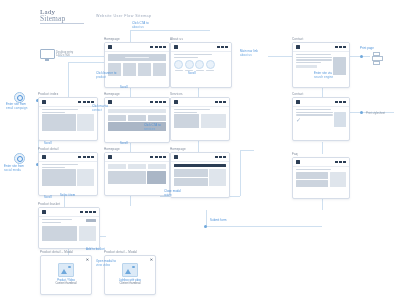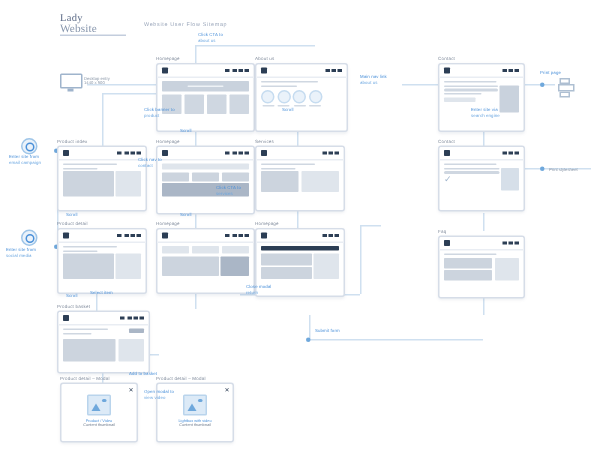--- a/index.html
+++ b/index.html
@@ -75,21 +75,21 @@
   .printer .bot{width:5px;height:2px;border:1px solid #aebfd2;margin:0 auto;background:#fff;}
   .tiny-note{position:absolute;font-size:2.8px;color:#8a97a8;line-height:3.4px;}
 </style>
 </head>
 <body>
 
 <div id="stage">
 
   <div class="brand">
     <div class="brand-l1">Lady</div>
-    <div class="brand-l2">Website</div>
+    <div class="brand-l2">Sitemap</div>
     <div class="brand-rule"></div>
   </div>
   <div class="doc-title">Website  User  Flow  Sitemap</div>
 
   <div class="ln lnh" style="left:168px;top:56px;width:30px;"></div>
   <div class="ln lnv" style="left:198px;top:44px;height:12px;"></div>
   <div class="ln lnh" style="left:130px;top:30px;width:80px;"></div>
   <div class="ln lnv" style="left:130px;top:30px;height:12px;"></div>
 
   <div class="ln lnh" style="left:268px;top:56px;width:24px;"></div>

